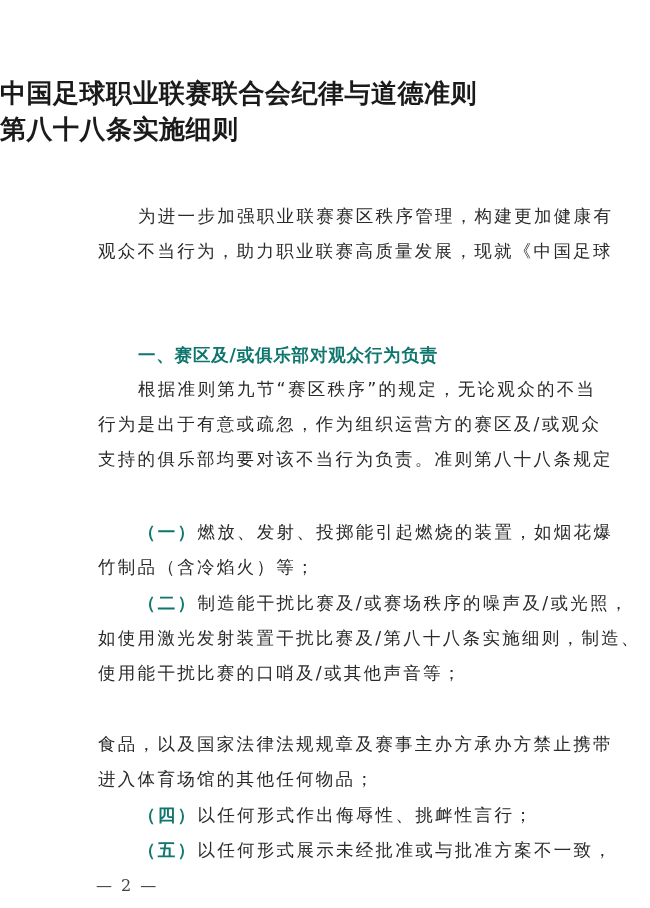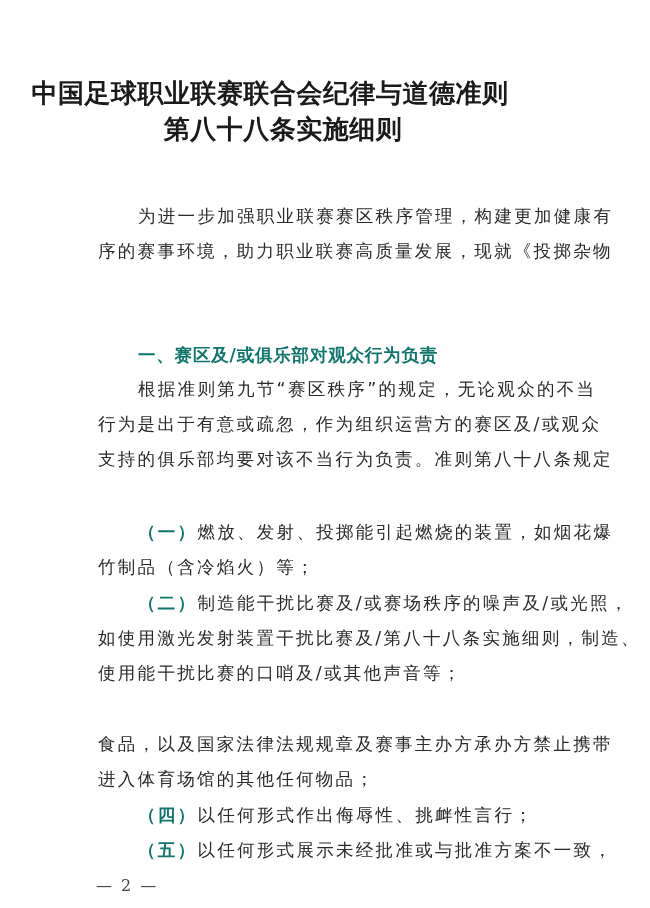--- a/index.html
+++ b/index.html
@@ -1,40 +1,40 @@
 <!DOCTYPE html>
 <html><head>
 <meta charset="utf-8">
 <style>
   html, body { margin: 0; padding: 0; background: #ffffff; }
   body { width: 650px; height: 908px; position: relative; overflow: hidden;
          font-family: "DejaVu Serif", "Liberation Serif", serif; color: #222; }
   .page { position: absolute; left: 0; top: 0; width: 650px; height: 908px; background: #fff; }
-  .title { position: absolute; left: 0; width: 540px; text-align: center;
+  .title { position: absolute; left: 0; width: 540px; 
            font-weight: bold; font-size: 26px; letter-spacing: 0.5px; color: #1a1a1a;
            font-family: Liberation Sans, sans-serif; }
   .t1 { top: 76px; }
-  .t2 { top: 112px; padding-left: 13px; }
+  .t2 { top: 112px; }
   .line { position: absolute; left: 98px; width: 470px; font-size: 17.5px;
           letter-spacing: 2.3px; white-space: nowrap; color: #2a2a2a;
           font-family: "DejaVu Sans", sans-serif; }
   .indent { left: 138px; }
   .bold { font-weight: bold; color: #0f766e; }
   .pagenum { position: absolute; left: 96px; top: 836px; font-size: 16px; color: #444;
              font-family: "DejaVu Serif", serif; letter-spacing: 2px; }
 </style>
 </head>
 <body>
 
 <div class="page">
   <div class="title t1">中国足球职业联赛联合会纪律与道德准则</div>
   <div class="title t2">第八十八条实施细则</div>
 
   <div class="line indent" style="top:204px">为进一步加强职业联赛赛区秩序管理，构建更加健康有</div>
-  <div class="line" style="top:239px">序的赛事环境，助力职业联赛高质量发展，现就《投掷杂物</div>
+  <div class="line" style="top:239px">观众不当行为，助力职业联赛高质量发展，现就《中国足球</div>
 
   <div class="line indent bold" style="top:343px; letter-spacing:0.8px">一、赛区及/或俱乐部对观众行为负责</div>
 
   <div class="line indent" style="top:377px">根据准则第九节“赛区秩序”的规定，无论观众的不当</div>
   <div class="line" style="top:412px">行为是出于有意或疏忽，作为组织运营方的赛区及/或观众</div>
   <div class="line" style="top:447px">支持的俱乐部均要对该不当行为负责。准则第八十八条规定</div>
 
   <div class="line" style="top:520px; left:138px">
     <span class="bold">（一）</span><span>燃放、发射、投掷能引起燃烧的装置，如烟花爆</span>
   </div>

